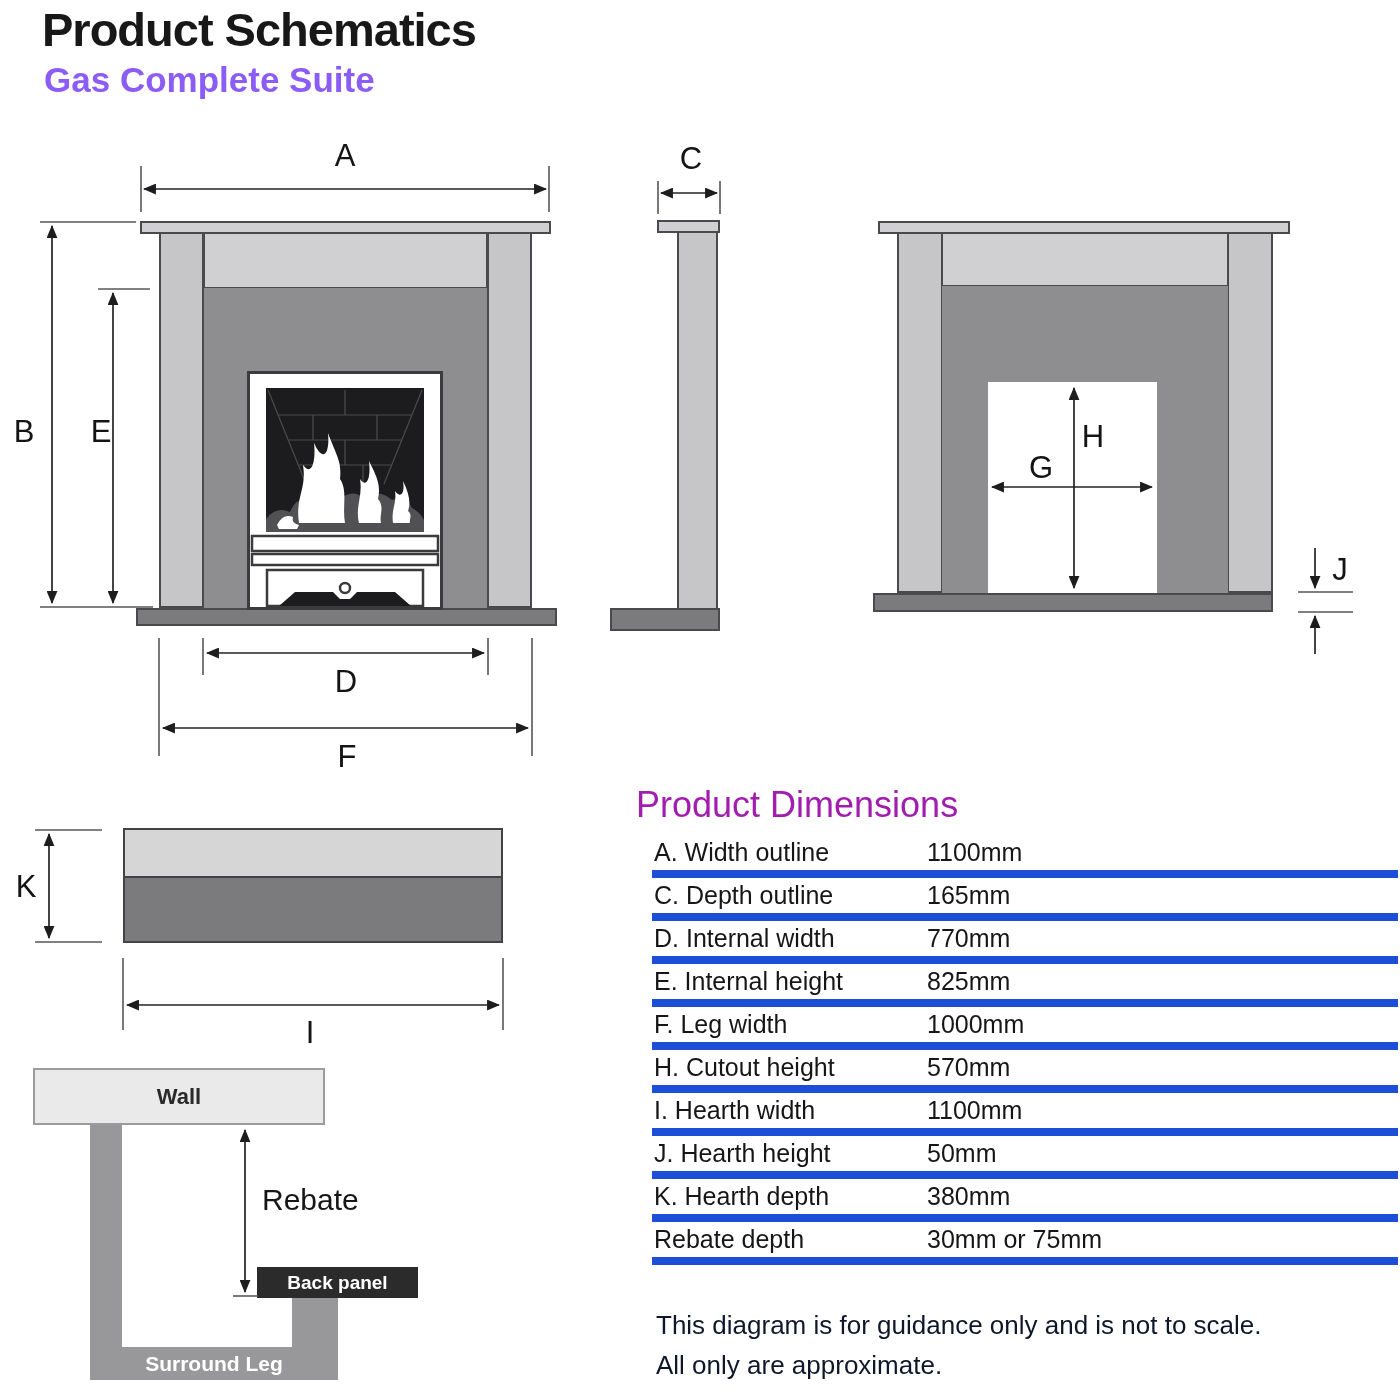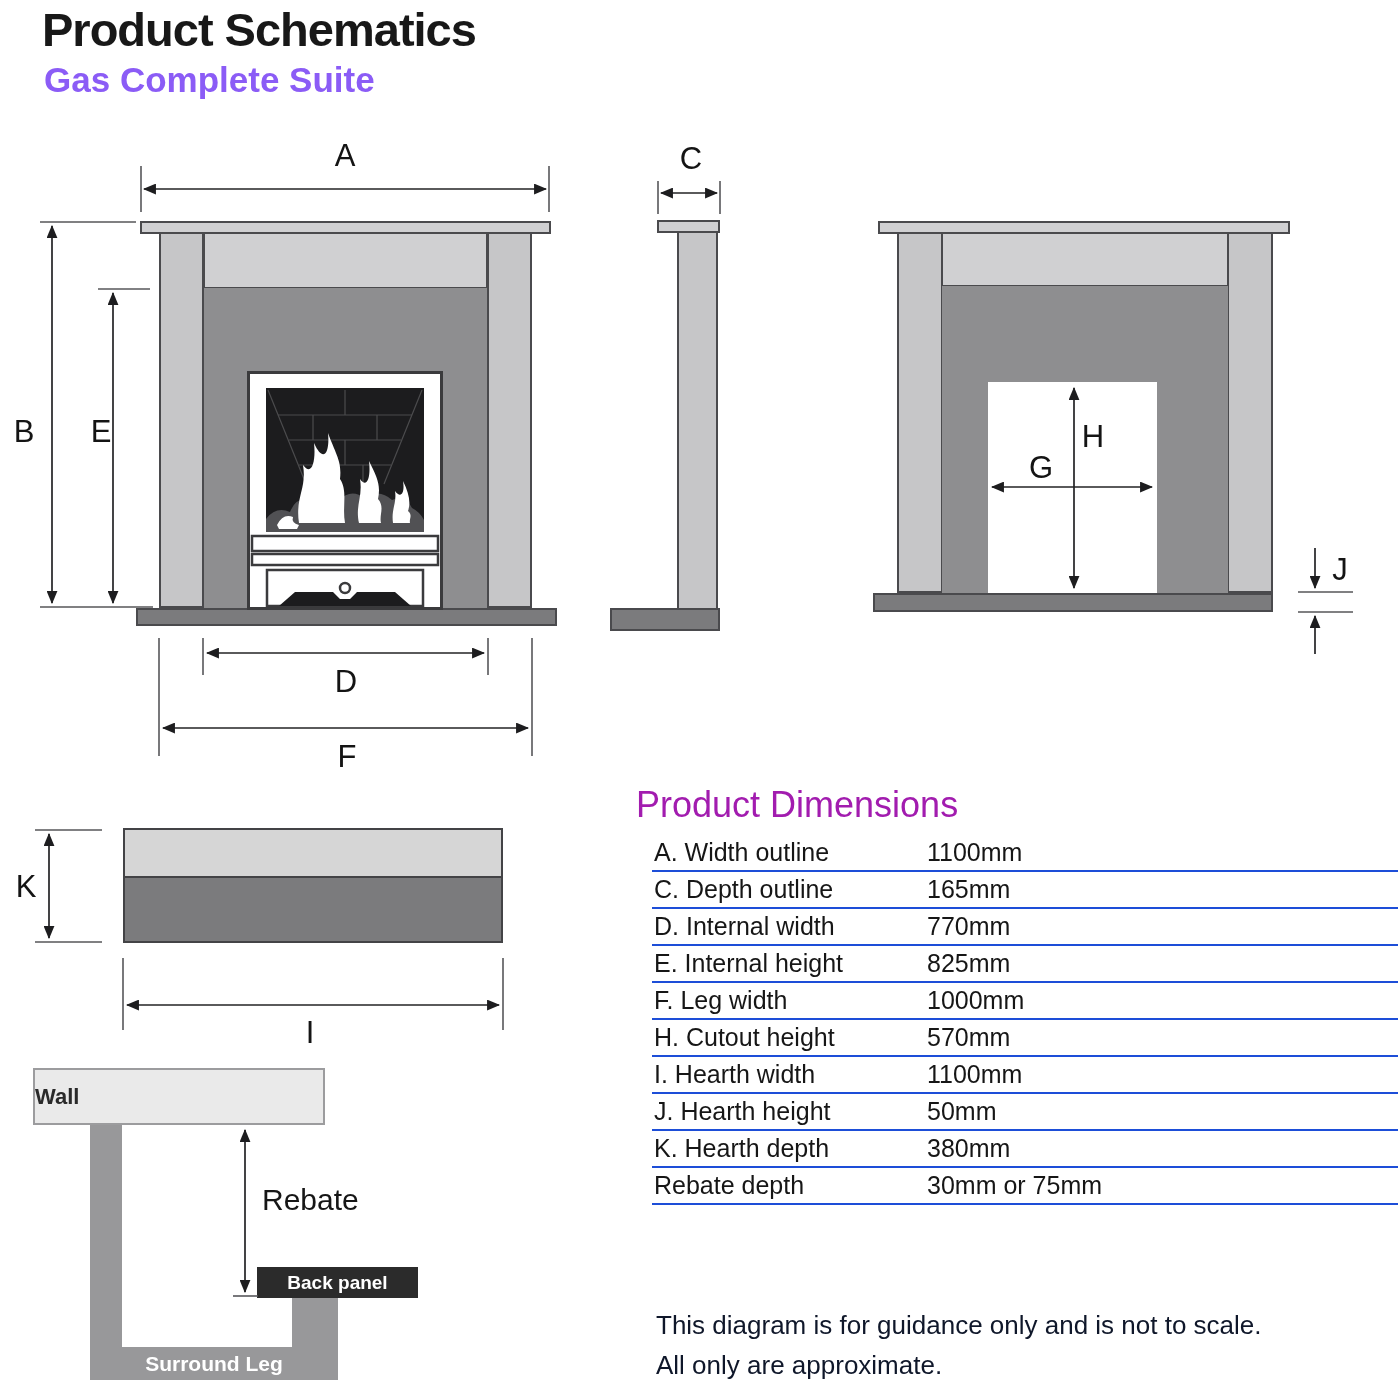--- a/index.html
+++ b/index.html
@@ -19,31 +19,31 @@
   .dark-panel{background:#8e8e90;}
   .hearth{background:#7b7b7d;}
   
   .dim{position:absolute;transform:translate(-50%,-50%);font-size:31px;font-weight:400;color:#141414;}
   svg.overlay{position:absolute;left:0;top:0;pointer-events:none;}
   
   .hearth-profile{left:123px;top:828px;width:380px;height:115px;border:2px solid #434346;background:#7b7b7d;}
   .hearth-profile .top-strip{position:absolute;left:0;top:0;right:0;height:46px;background:#d6d6d6;border-bottom:2px solid #434346;}
   
   .wall-block{left:33px;top:1068px;width:292px;height:57px;background:#eaeaea;border:2px solid #9c9c9e;
-              display:flex;align-items:center;font-size:22px;font-weight:700;color:#2a2a2a;}
+              display:flex;align-items:center;justify-content:center;font-size:22px;font-weight:700;color:#2a2a2a;}
   .leg-gray{background:#98989a;margin-left:35px;}
   .bp-block{left:257px;top:1267px;width:161px;height:31px;background:#2b2b2b;display:flex;align-items:center;justify-content:center;
             font-size:19px;font-weight:700;color:#ffffff;}
   .sl-bar{left:55px;top:1347px;width:248px;height:33px;display:flex;align-items:center;justify-content:center;
           font-size:21px;font-weight:700;color:#ffffff;}
   .rebate-label{left:262px;top:1183px;font-size:30px;color:#161616;}
   
   .dims-heading{left:636px;top:784px;font-size:36px;font-weight:400;color:#a21caf;}
   .dims-table{left:652px;top:835px;width:746px;}
-  .dims-row{position:relative;height:35px;line-height:34px;border-bottom:2px solid #1d4ed8;font-size:25px;color:#161616;text-align:right;}
+  .dims-row{position:relative;height:35px;line-height:34px;border-bottom:8px solid #1d4ed8;font-size:25px;color:#161616;text-align:right;}
   .dims-row .lbl{position:absolute;left:2px;}
   .dims-row .val{position:absolute;left:275px;}
   .note{left:656px;top:1305px;font-size:26px;line-height:40px;color:#0f172a;}
 </style>
 </head>
 <body>
 
 <div class="abs title">Product Schematics</div>
 <div class="abs subtitle">Gas Complete Suite</div>
 

